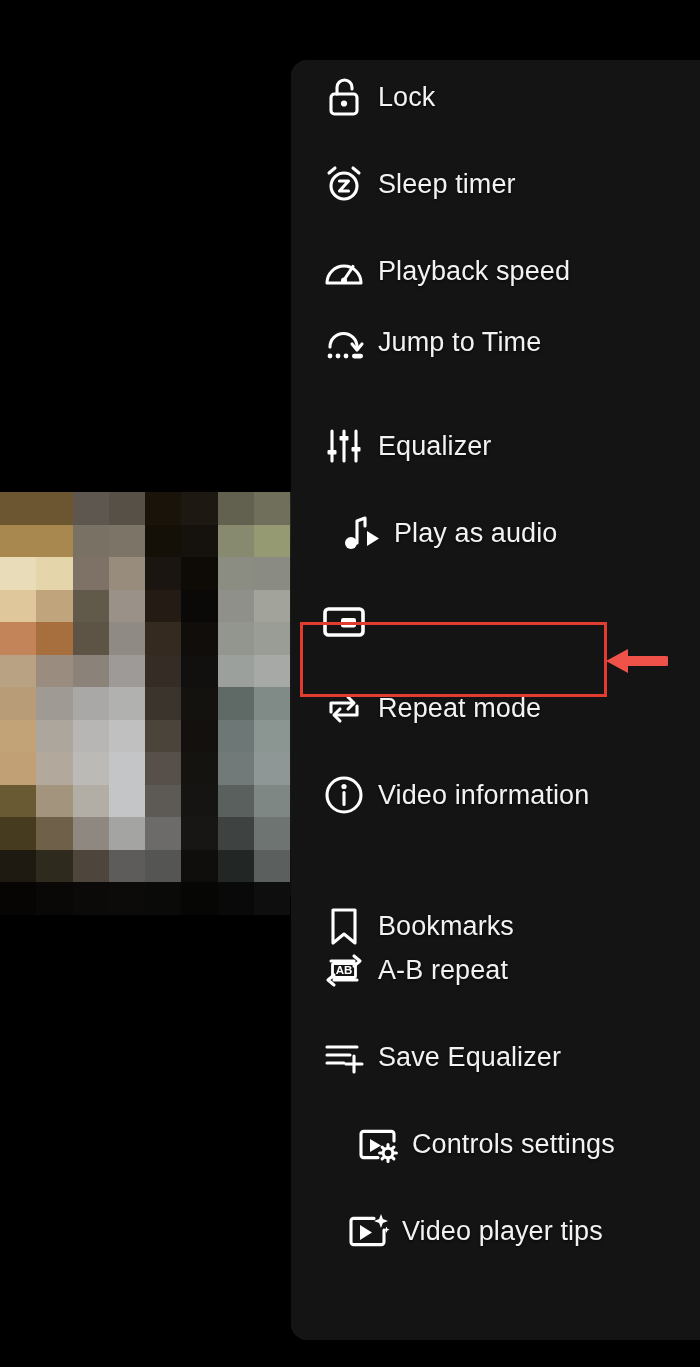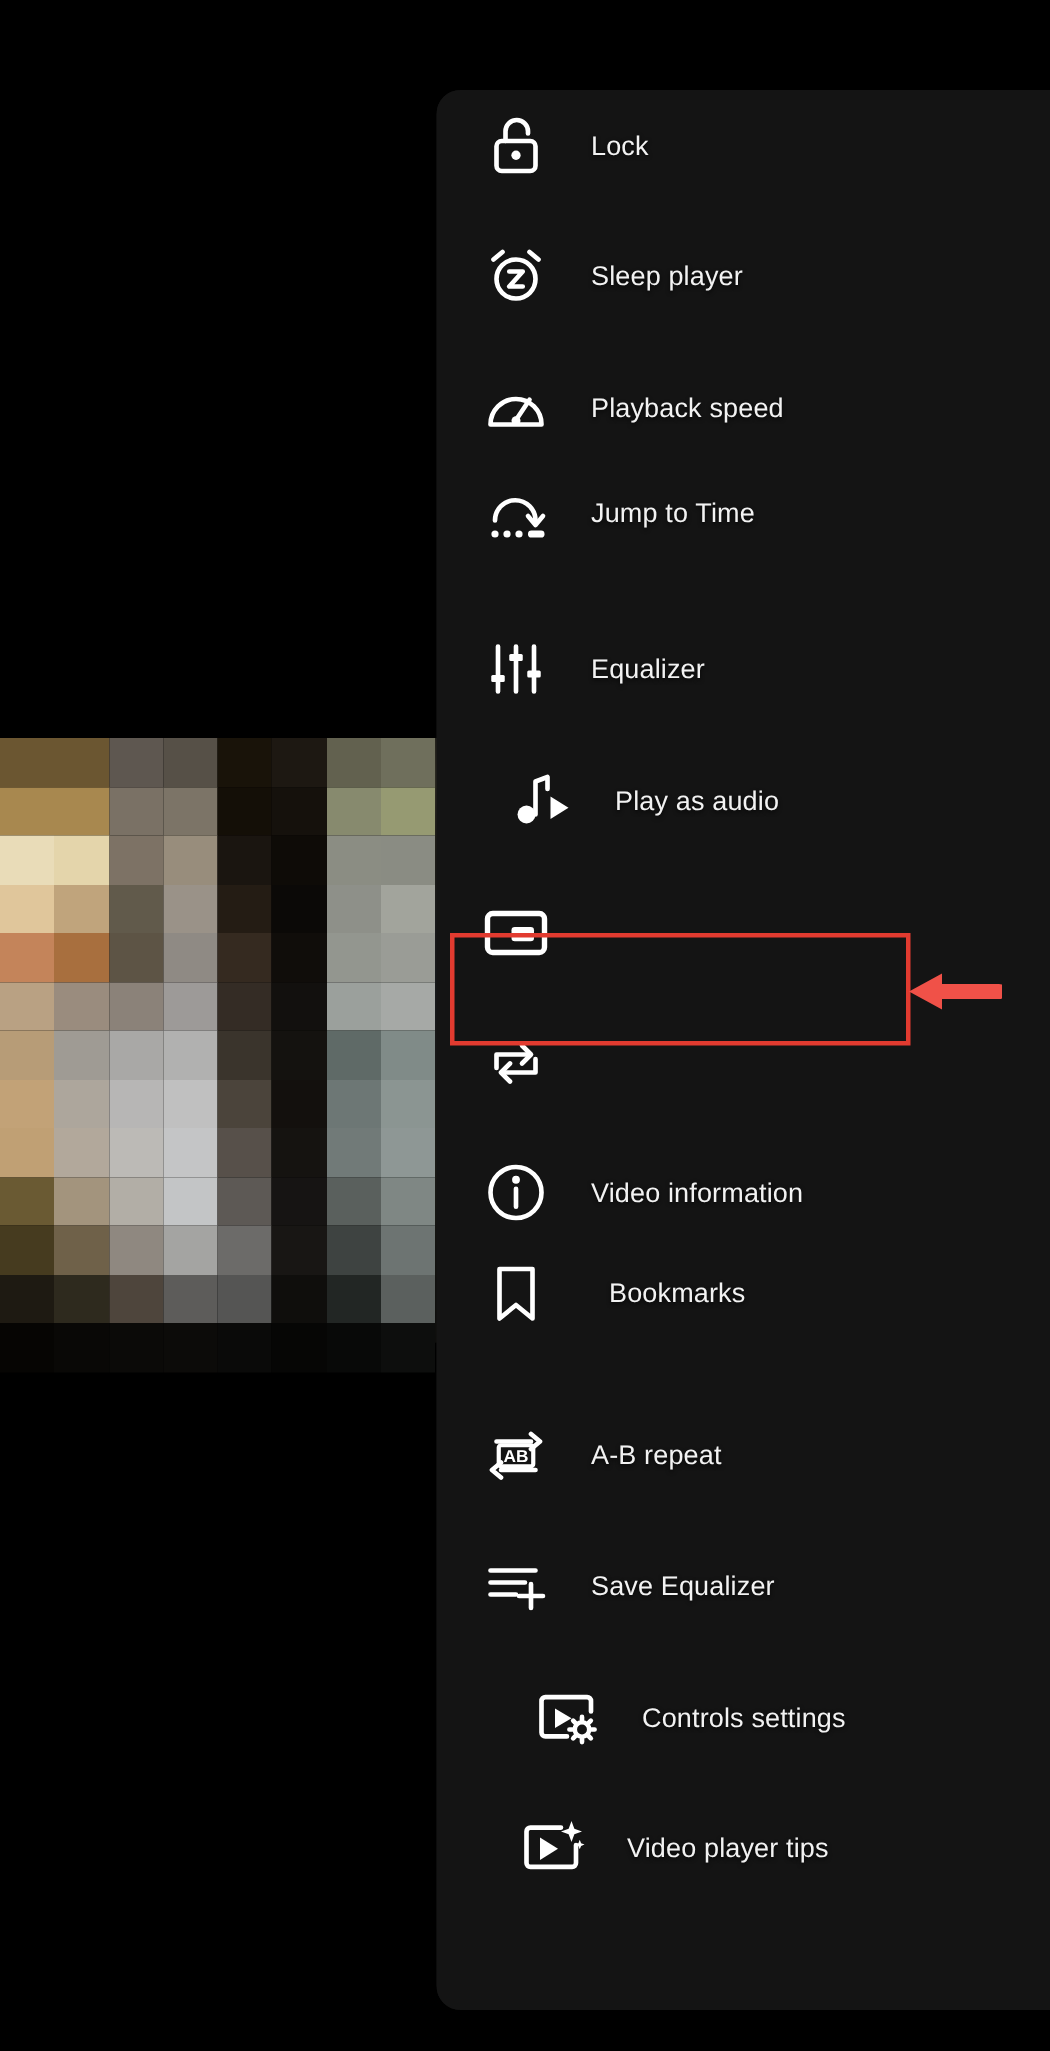--- a/index.html
+++ b/index.html
@@ -41,22 +41,22 @@
                     background:transparent;}
   #menu .opaque-top{position:absolute;left:0;top:0;width:409px;height:432px;background:#141414;}
   #menu .opaque-bot{position:absolute;left:0;top:835px;width:409px;height:445px;background:#141414;}
 
   #items{position:absolute;left:0;top:0;width:409px;height:1280px;}
 
   .item{position:absolute;left:0;width:409px;height:74px;display:flex;align-items:center;}
   .item .ico{width:68px;min-width:68px;height:46px;margin-left:19px;
              display:flex;align-items:center;justify-content:center;}
   .item .ico svg{display:block;}
-  .item .lbl{color:#f2f2f2;font-size:18px;letter-spacing:.1px;line-height:1;
-             white-space:nowrap;margin-left:16px;text-shadow:0 1px 3px rgba(0,0,0,.7);}
+  .item .lbl{color:#f2f2f2;font-size:27px;letter-spacing:.1px;line-height:1;
+             white-space:nowrap;margin-left:0;text-shadow:0 1px 3px rgba(0,0,0,.7);}
 
   
   #hl-box{position:absolute;left:300px;top:622px;width:307px;height:75px;
           border:3px solid #e23b30;box-sizing:border-box;pointer-events:none;}
   #hl-arrow{position:absolute;left:606px;top:648px;width:62px;height:26px;}
 </style>
 </head>
 <body>
 
 <div id="screen">
@@ -189,21 +189,21 @@
           <span class="lbl">Lock</span>
         </div>
         <div class="item" style="top: 87.3px;">
           <span class="ico">
             <svg width="46" height="46" viewBox="0 0 46 46">
               <circle cx="23" cy="25" r="13" stroke="#fff" stroke-width="3.1" fill="none" stroke-linecap="round" stroke-linejoin="round"></circle>
               <path d="M8 12 l6-5 M38 12 l-6-5" stroke="#fff" stroke-width="3.1" fill="none" stroke-linecap="round" stroke-linejoin="round"></path>
               <path d="M18.5 20 h9 l-9 10 h9" stroke="#fff" stroke-width="3.1" fill="none" stroke-linecap="round" stroke-linejoin="round"></path>
             </svg>
           </span>
-          <span class="lbl">Sleep player</span>
+          <span class="lbl">Sleep timer</span>
         </div>
         <div class="item" style="top: 174.6px; align-items: center;">
           <span class="ico">
             <svg width="46" height="46" viewBox="0 0 46 46">
               <path d="M6 34 a17 17 0 1 1 34 0 z" stroke="#fff" stroke-width="3.1" fill="none" stroke-linecap="round" stroke-linejoin="round"></path>
               <path d="M23 31 L32 17.5" stroke="#fff" stroke-width="3.1" fill="none" stroke-linecap="round" stroke-linejoin="round"></path>
               <circle cx="23" cy="31.5" r="3" fill="#fff"></circle>
             </svg>
           </span>
           <span class="lbl">Playback speed</span>
@@ -252,32 +252,33 @@
         </div>
         <div class="item" style="top: 611.1px;">
           <span class="ico">
             <svg width="46" height="46" viewBox="0 0 46 46">
               <path d="M10 18 h22 M10 18 v9" stroke="#fff" stroke-width="3.1" fill="none" stroke-linecap="round" stroke-linejoin="round"></path>
               <path d="M27 12 l6 6 l-6 6" stroke="#fff" stroke-width="3.1" fill="none" stroke-linecap="round" stroke-linejoin="round"></path>
               <path d="M36 30 h-22 M36 30 v-9" stroke="#fff" stroke-width="3.1" fill="none" stroke-linecap="round" stroke-linejoin="round"></path>
               <path d="M19 36 l-6 -6 l6 -6" stroke="#fff" stroke-width="3.1" fill="none" stroke-linecap="round" stroke-linejoin="round"></path>
             </svg>
           </span>
+          <span class="lbl">Repeat mode</span>
         </div>
         <div class="item" style="top: 698.4px;">
           <span class="ico">
             <svg width="46" height="46" viewBox="0 0 46 46">
               <circle cx="23" cy="23" r="17" stroke="#fff" stroke-width="3.1" fill="none" stroke-linecap="round" stroke-linejoin="round"></circle>
               <circle cx="23" cy="14.5" r="2.6" fill="#fff"></circle>
               <path d="M23 20.5 v12" stroke="#fff" stroke-width="3.1" fill="none" stroke-linecap="round" stroke-linejoin="round"></path>
             </svg>
           </span>
           <span class="lbl">Video information</span>
         </div>
-        <div class="item" style="top: 765px; gap: 12px;">
+        <div class="item" style="top: 829px;">
           <span class="ico">
             <svg width="46" height="46" viewBox="0 0 46 46">
               <path d="M12 7 h22 v33 l-11 -9 l-11 9 z" stroke="#fff" stroke-width="3.1" fill="none" stroke-linecap="round" stroke-linejoin="round"></path>
             </svg>
           </span>
           <span class="lbl">Bookmarks</span>
         </div>
         <div class="item" style="top: 873px;">
           <span class="ico">
             <svg width="46" height="46" viewBox="0 0 46 46">

